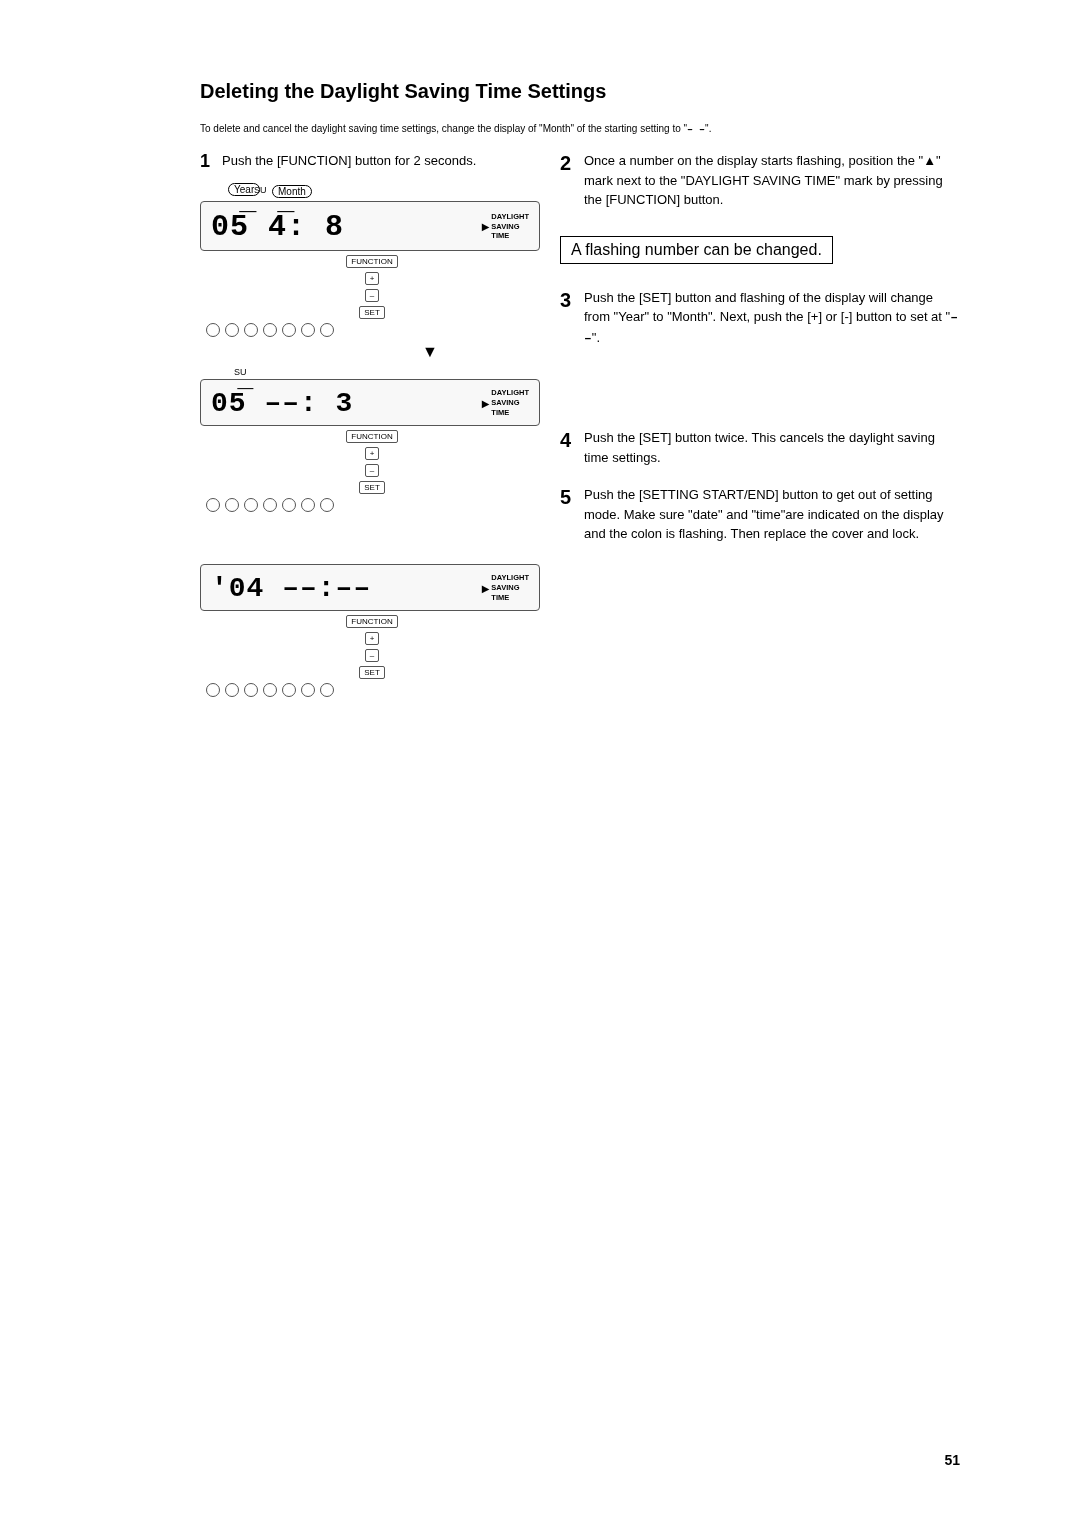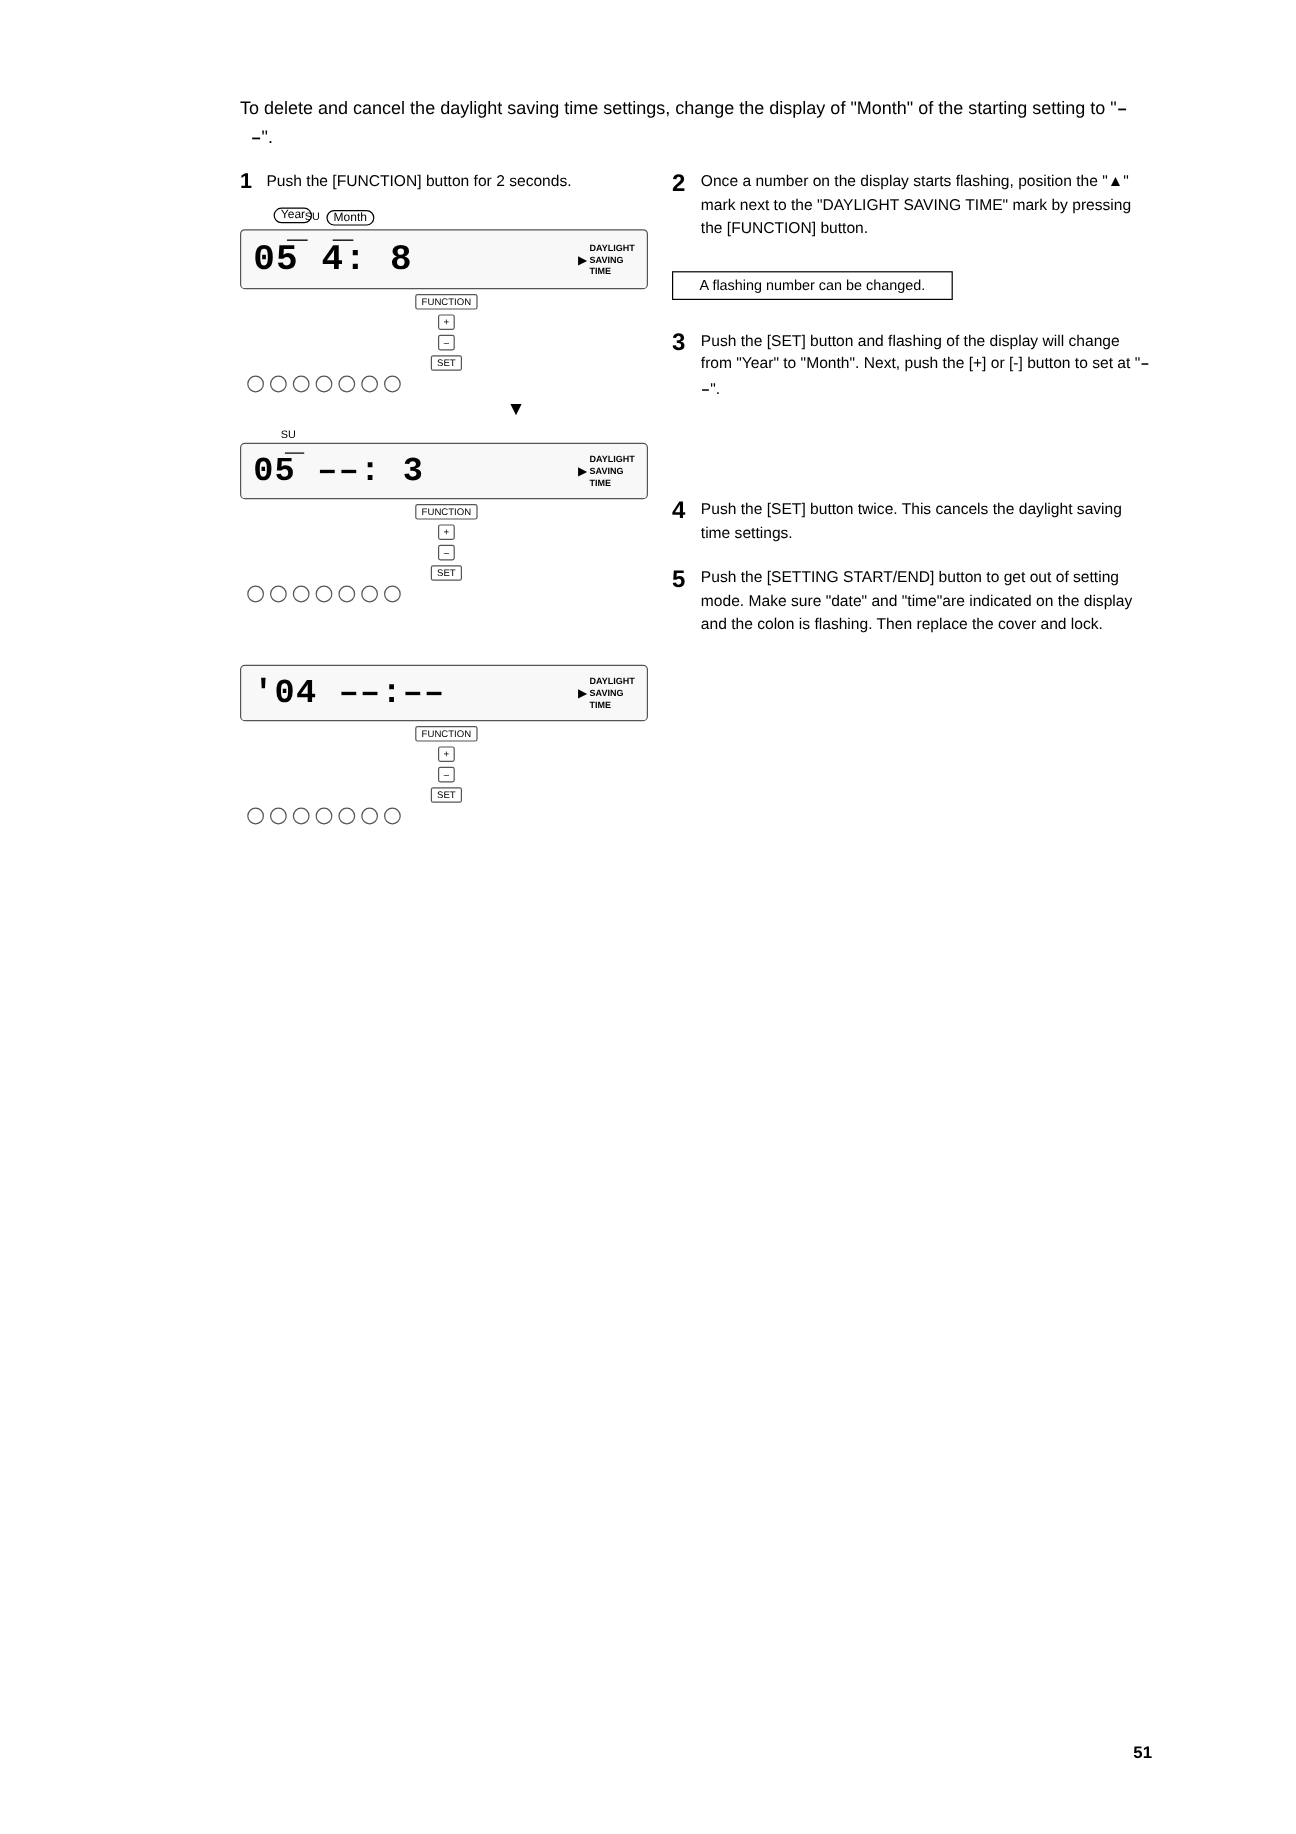--- a/index.html
+++ b/index.html
@@ -16,21 +16,21 @@
       padding: 80px 120px 80px 200px;
       max-width: 1080px;
     }
     h1 {
       font-size: 20px;
       font-weight: bold;
       margin-bottom: 18px;
       font-family: Arial, Helvetica, sans-serif;
     }
     .intro-text {
-      font-size: 15px;
+      font-size: 10px;
       line-height: 1.5;
       margin-bottom: 14px;
     }
     .example-box {
       border: 1px solid #000;
       padding: 4px 8px;
       margin-bottom: 6px;
       display: inline-block;
     }
     .example-label {
@@ -110,22 +110,22 @@
     }
     .circle {
       width: 14px;
       height: 14px;
       border-radius: 50%;
       border: 1px solid #555;
       background: #fff;
     }
     .note-box {
       border: 1px solid #000;
-      padding: 4px 22px;
-      font-size: 12px;
+      padding: 4px 10px;
+      font-size: 16px;
       display: inline-block;
       margin: 8px 0;
     }
     .page-number {
       position: absolute;
       bottom: 60px;
       right: 120px;
       font-size: 14px;
       font-weight: bold;
     }
@@ -138,20 +138,21 @@
       font-size: 16px;
       margin: 4px 0;
       padding-left: 120px;
     }
   </style>
 </head>
 <body>
 
 <div class="page">
 
+  <h1>Deleting the Daylight Saving Time Settings</h1>
 
   <p class="intro-text">
     <span>To delete and cancel the daylight saving time settings, change the display of "Month" of the starting setting to "</span><span style="font-family:'Courier New',monospace;font-weight:bold;">–&nbsp;–</span><span>".</span>
   </p>
 
 
 
   <div class="content-area">
 
     <div class="left-col">

